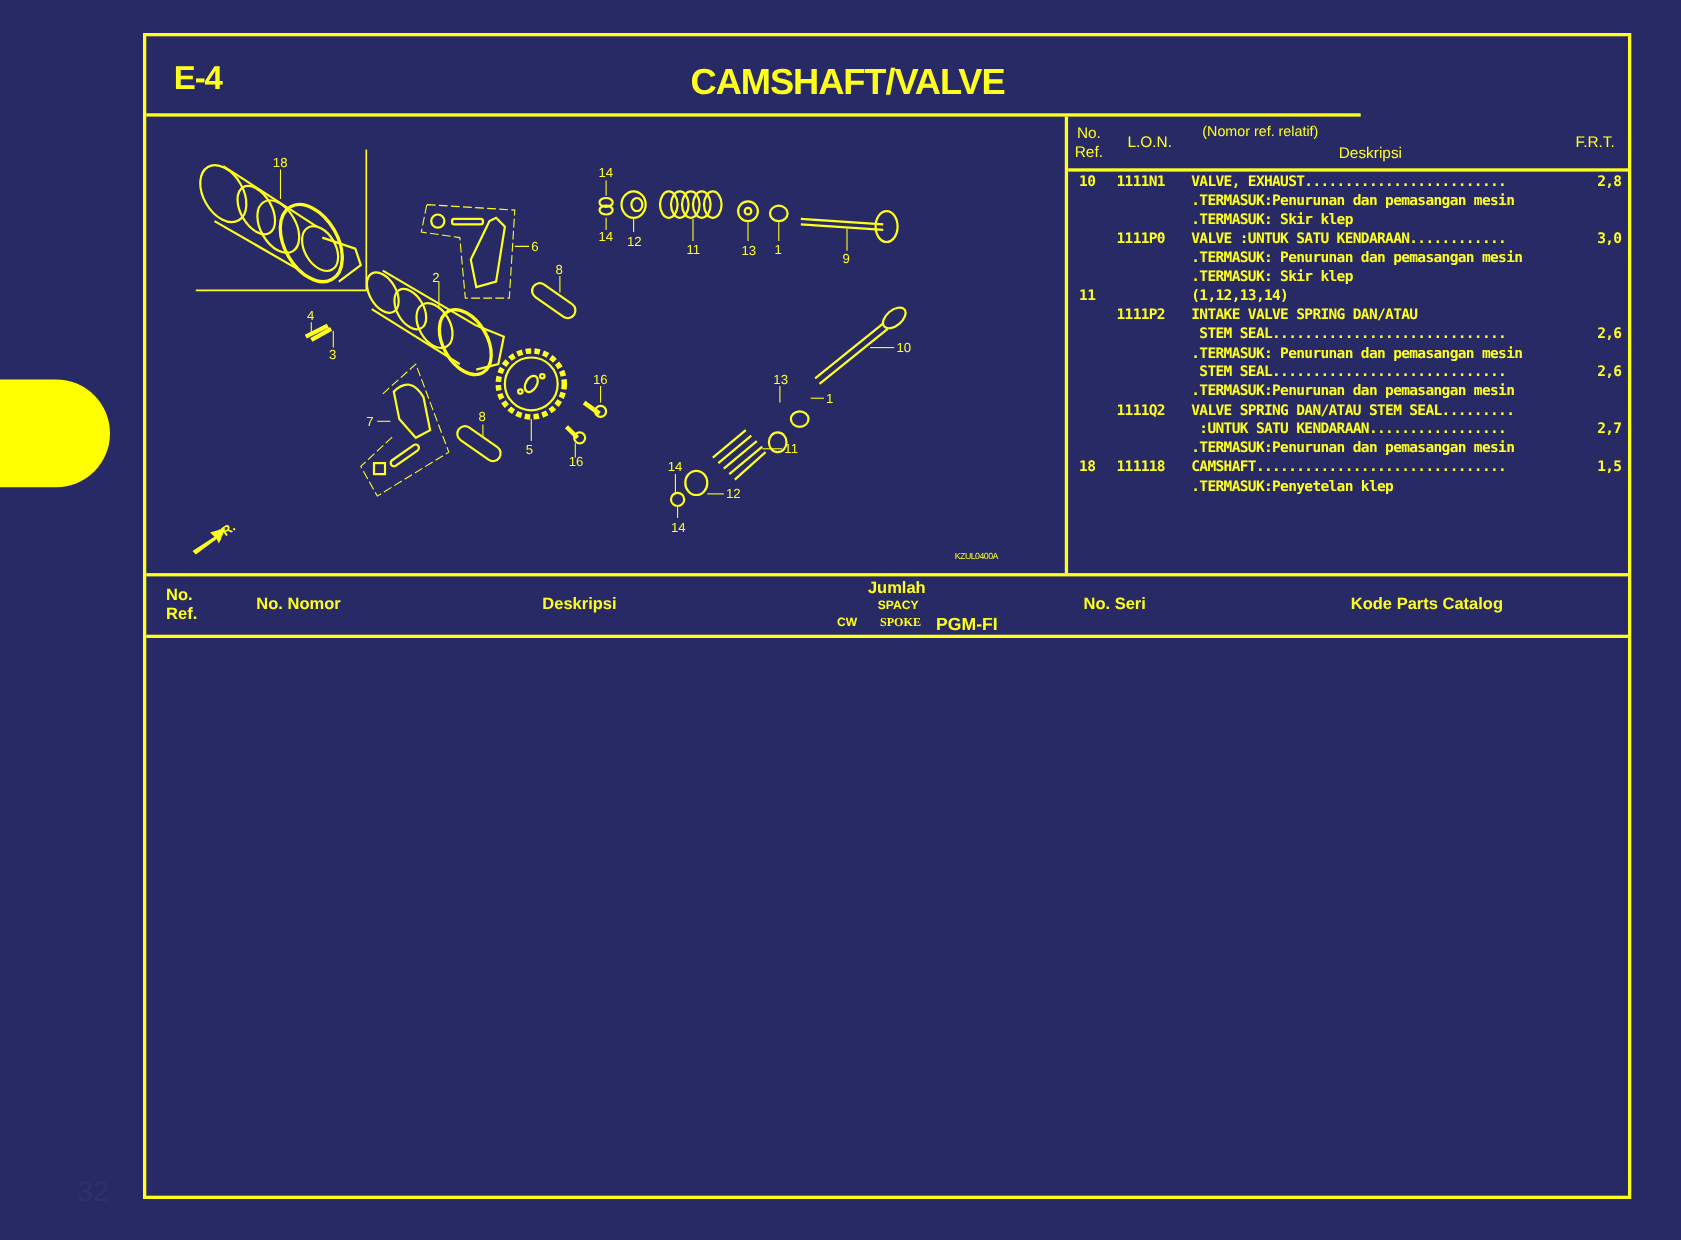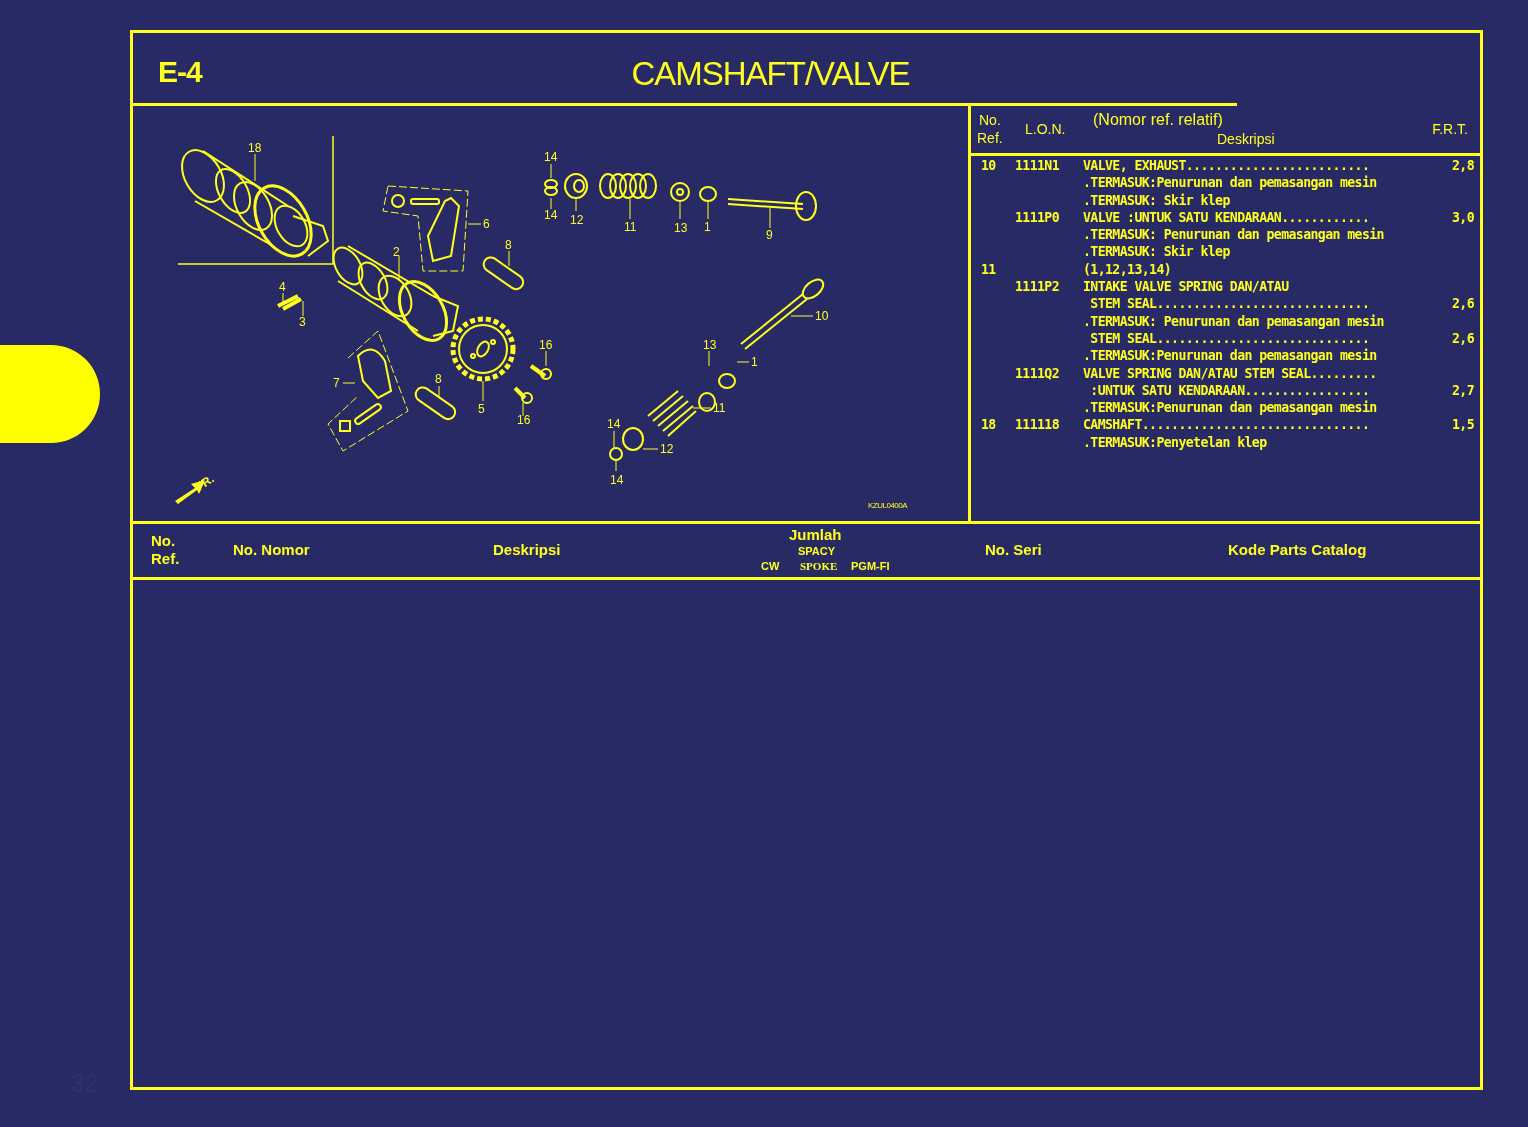--- a/index.html
+++ b/index.html
@@ -9,21 +9,21 @@
   }
   #frame {
     position:absolute; left:130px; top:30px; width:1347px; height:1054px;
     border:3px solid #ffff1e; box-sizing:content-box;
   }
   #titlebar {
     position:absolute; left:0; top:0; width:1104px; height:70px;
     border-bottom:3px solid #ffff1e;
   }
   #section-code { position:absolute; left:25px; top:22px; font-size:30px; font-weight:bold; letter-spacing:-1px; }
-  #page-title { position:absolute; left:0; width:1275px; top:22px; text-align:center; font-size:33px; font-weight:normal; letter-spacing:-1px; }
+  #page-title { position:absolute; left:0; width:1275px; top:22px; text-align:center; font-size:33px; font-weight:bold; letter-spacing:-1px; }
   #diagram {
     position:absolute; left:0; top:73px; width:835px; height:415px;
     border-right:3px solid #ffff1e;
   }
   #diagram svg { position:absolute; left:0; top:0; }
   #diagram-code { position:absolute; left:735px; top:395px; font-size:8px; letter-spacing:-0.5px; }
   #fr-label { position:absolute; left:62px; top:370px; font-size:12px; font-weight:bold; transform:rotate(-35deg); }
   #parts-list {
     position:absolute; left:838px; top:73px; width:509px; height:415px;
   }
@@ -203,21 +203,21 @@
     </svg>
     <div id="fr-label">FR.</div>
     <div id="diagram-code">KZUL0400A</div>
   </div>
 
   <div id="parts-list">
     <div id="parts-head">
       <div class="h" style="left:8px; top:6px;">No.</div>
       <div class="h" style="left:6px; top:24px;">Ref.</div>
       <div class="h" style="left:54px; top:15px;">L.O.N.</div>
-      <div class="h" style="left:122px; top:6px; font-size:16px;">(Nomor ref. relatif)</div>
+      <div class="h" style="left:122px; top:6px; font-size:13px;">(Nomor ref. relatif)</div>
       <div class="h" style="left:246px; top:25px;">Deskripsi</div>
       <div class="h" style="right:12px; top:15px;">F.R.T.</div>
     </div>
     <div id="parts-body">
       <div class="prow"><span class="c-ref">10</span><span class="c-lon">1111N1</span><span class="c-desc">VALVE, EXHAUST.........................</span><span class="c-frt">2,8</span></div>
       <div class="prow"><span class="c-ref"></span><span class="c-lon"></span><span class="c-desc">.TERMASUK:Penurunan dan pemasangan mesin</span><span class="c-frt"></span></div>
       <div class="prow"><span class="c-ref"></span><span class="c-lon"></span><span class="c-desc">.TERMASUK: Skir klep</span><span class="c-frt"></span></div>
       <div class="prow"><span class="c-ref"></span><span class="c-lon">1111P0</span><span class="c-desc">VALVE :UNTUK SATU KENDARAAN............</span><span class="c-frt">3,0</span></div>
       <div class="prow"><span class="c-ref"></span><span class="c-lon"></span><span class="c-desc">.TERMASUK: Penurunan dan pemasangan mesin</span><span class="c-frt"></span></div>
       <div class="prow"><span class="c-ref"></span><span class="c-lon"></span><span class="c-desc">.TERMASUK: Skir klep</span><span class="c-frt"></span></div>
@@ -237,19 +237,19 @@
 
   <div id="table-head">
     <div class="th" style="left:18px; top:8px;">No.</div>
     <div class="th" style="left:18px; top:26px;">Ref.</div>
     <div class="th" style="left:100px; top:17px;">No. Nomor</div>
     <div class="th" style="left:360px; top:17px;">Deskripsi</div>
     <div class="th" style="left:656px; top:2px;">Jumlah</div>
     <div class="th" style="left:665px; top:21px; font-size:11px;">SPACY</div>
     <div class="th" style="left:628px; top:36px; font-size:11px;">CW</div>
     <div class="th" style="left:667px; top:36px; font-size:11px;font-family:Liberation Serif, serif;">SPOKE</div>
-    <div class="th" style="left:718px; top:36px; font-size:11px;">PGM-FI</div>
+    <div class="th" style="left:718px; top:36px; font-size:16px;">PGM-FI</div>
     <div class="th" style="left:852px; top:17px;">No. Seri</div>
     <div class="th" style="left:1095px; top:17px;">Kode Parts Catalog</div>
   </div>
 
   <div id="table-body"></div>
 </div>
 
 </body></html>

